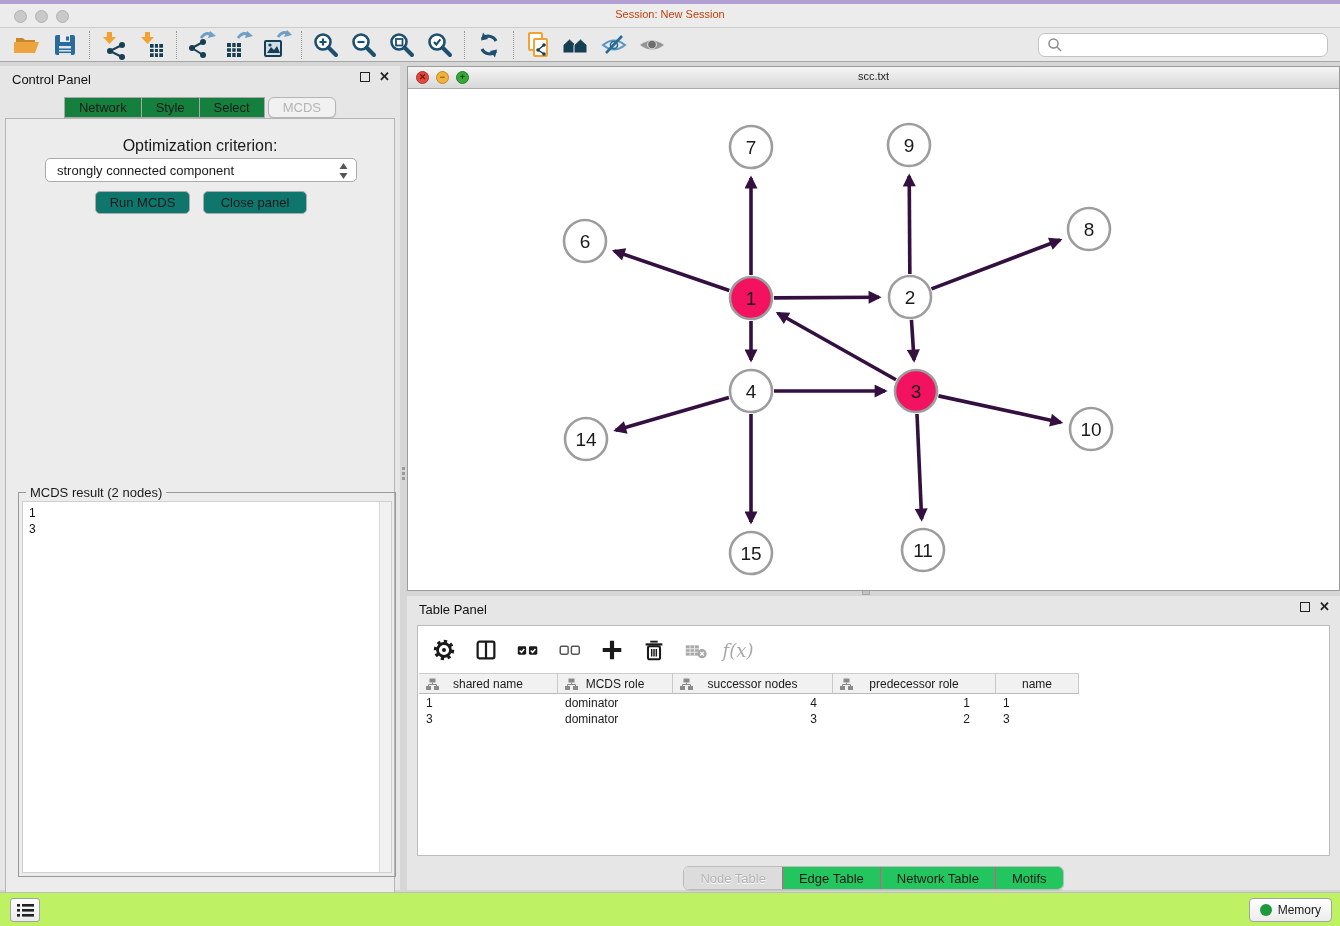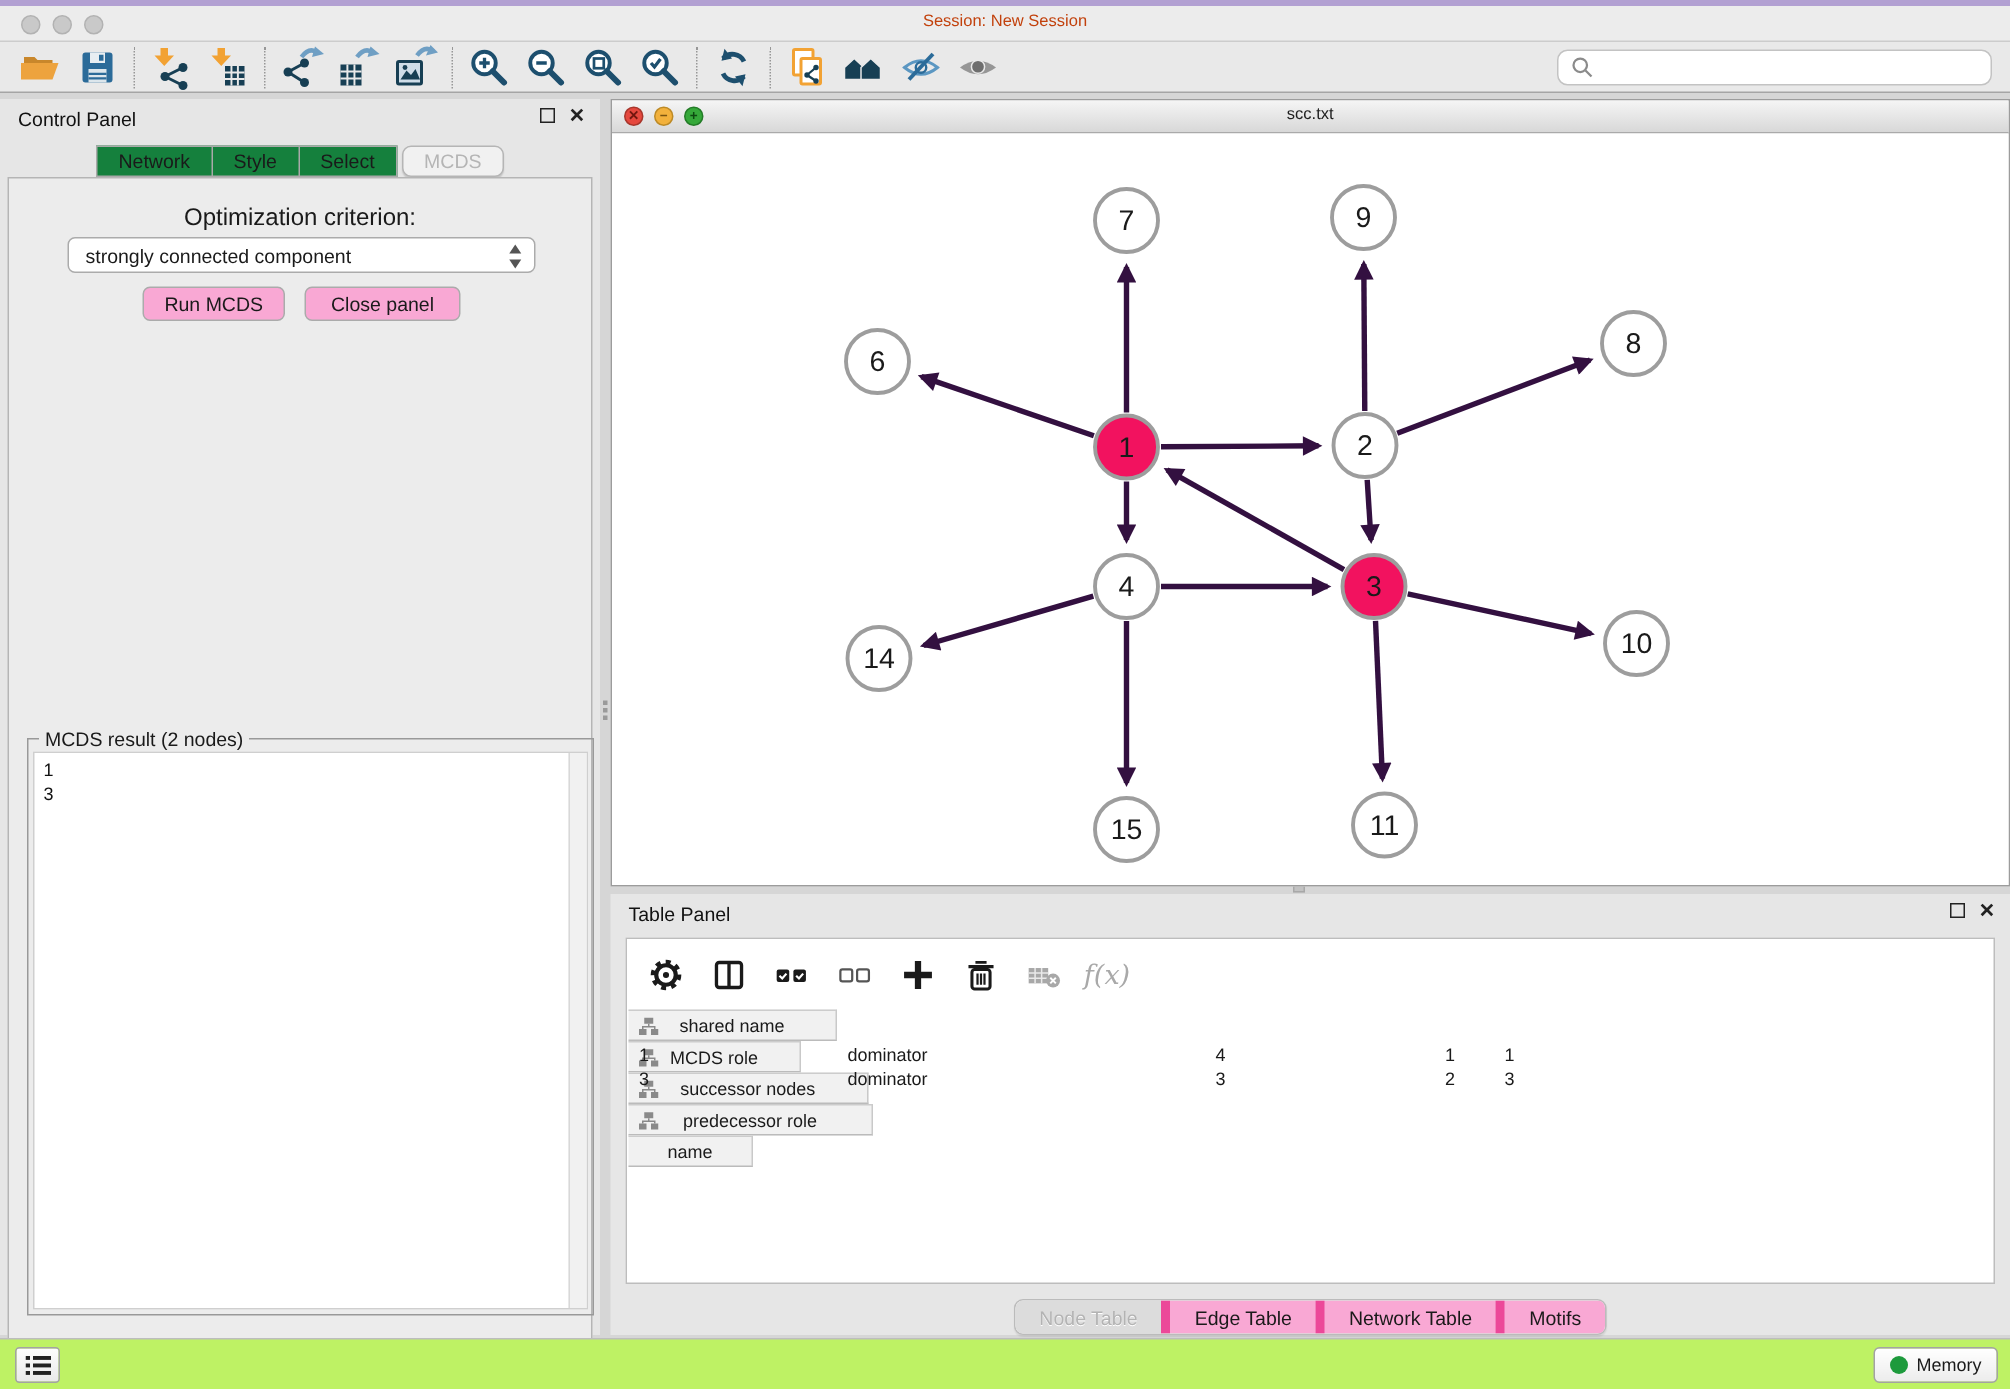--- a/index.html
+++ b/index.html
@@ -29,21 +29,21 @@
   .float-ico { width:10px; height:10px; border:1.6px solid #222; display:inline-block; }
   .close-ico { font-size:13px; font-weight:bold; color:#222; line-height:10px; }
   .cp-tabs { position:absolute; left:0; top:31px; width:100%; display:flex; justify-content:center; gap:0; }
   .cp-tab { height:21px; padding:0 14px; background:#15803d; border:1px solid #a9a9a9; border-left:none; font-size:13px; display:flex; align-items:center; }
   .cp-tab:first-child { border-left:1px solid #a9a9a9; }
   .cp-tab.sel { background:#f1f1f1; color:#b5b5b5; border:1px solid #b5b5b5; border-radius:6px; margin-left:3px; box-shadow:0 1px 1px rgba(0,0,0,.15); }
   .cp-body { position:absolute; left:5px; top:52px; width:390px; height:831px; background:#ececec; border:1px solid #b5b5b5; }
   .opt-label { position:absolute; left:0; width:100%; top:18px; text-align:center; font-size:16px; }
   .combo { position:absolute; left:39px; top:39px; width:312px; height:24px; background:#ffffff; border:1px solid #ababab; border-radius:5px; display:flex; align-items:center; padding-left:11px; font-size:13px; }
   .combo .chev { position:absolute; right:7px; top:3px; }
-  .btn { position:absolute; height:23px; background:#f9a8d4; border:1px solid #ababab; border-radius:5px; font-size:13px; display:flex; align-items:center; justify-content:center; }
+  .btn { position:absolute; height:23px; background:#0f766e; border:1px solid #ababab; border-radius:5px; font-size:13px; display:flex; align-items:center; justify-content:center; }
   .groupbox { position:absolute; left:12px; top:373px; width:378px; height:385px; border:1px solid #999999; }
   .groupbox .legend { position:absolute; left:7px; top:-8px; background:#ececec; padding:0 4px; font-size:13px; }
   .groupbox .inner { position:absolute; left:3px; top:8px; right:3px; bottom:3px; background:#ffffff; border:1px solid #cfcfcf; }
   .result-lines { position:absolute; left:6px; top:3px; font-size:12px; line-height:16px; color:#111; }
   .vscroll { position:absolute; right:0; top:0; bottom:0; width:12px; background:#f1f1f1; border-left:1px solid #d8d8d8; }
   
   .vsplit-handle { position:absolute; left:401px; top:466px; width:5px; height:14px; display:flex; flex-direction:column; gap:2px; align-items:center; justify-content:center; }
   .vsplit-handle i { width:3px; height:3px; background:#9a9a9a; display:block; }
   .hsplit-handle { position:absolute; left:862px; top:590px; width:8px; height:5px; background:#c2c2c2; border:1px solid #a8a8a8; }
   
@@ -55,32 +55,32 @@
   .mac-close { background:#e5483e; border:1px solid #a8362c; color:#71160f; }
   .mac-min { background:#f2b13c; border:1px solid #bd8a26; color:#7a5410; }
   .mac-max { background:#35a839; border:1px solid #237c27; color:#0d4a11; }
   .net-canvas { position:absolute; left:0; top:22px; width:931px; height:501px; background:#ffffff; }
   
   .table-panel { position:absolute; left:407px; top:596px; width:933px; height:294px; background:#e6e6e6; }
   .tp-inner { position:absolute; left:10px; top:29px; width:913px; height:231px; background:#ffffff; border:1px solid #bdbdbd; }
   .tp-toolbar { position:absolute; left:12px; top:7px; height:34px; display:flex; align-items:center; gap:14px; }
   .tp-ico { width:28px; height:28px; display:flex; align-items:center; justify-content:center; }
   .fx { font-family:"DejaVu Serif", serif; font-style:italic; font-size:18px; color:#a9a9a9; }
-  .thead { position:absolute; left:1px; top:47px; display:flex;flex-direction:column; }
+  .thead { position:absolute; left:1px; top:47px; display:flex; }
   .th { position:relative; height:21px; background:#f1f1f1; border-top:1px solid #cccccc; border-bottom:1px solid #bbbbbb; border-right:1px solid #c9c9c9; font-size:12px; display:flex; align-items:center; justify-content:center; }
   .th .tree-ico { position:absolute; left:7px; top:4px; }
   .trows { position:absolute; left:1px; top:69px; right:1px; }
   .trow { display:flex; height:16px; }
   .td { font-size:12px; line-height:16px; padding-left:7px; white-space:nowrap; overflow:hidden; }
   .td.ra { text-align:right; padding-left:0; }
   .col0{width:139px}.col1{width:115px}.col2{width:160px}.col3{width:163px}.col4{width:83px}
   .td.col2{padding-right:16px}.td.col3{padding-right:26px}
   .tp-tabs { position:absolute; left:0; right:0; top:270px; display:flex; justify-content:center; }
   .tp-tabgroup { display:flex; border:1px solid #bbbbbb; border-radius:6px; overflow:hidden; background:#ffffff; box-shadow:0 1px 1px rgba(0,0,0,.08); }
-  .tp-tab { height:22px; padding:0 16px; display:flex; align-items:center; font-size:13px; background:#f9a8d4; border-left:6px solid #ec4899; }
+  .tp-tab { height:22px; padding:0 16px; display:flex; align-items:center; font-size:13px; background:#22c55e; border-left:1px solid #ec4899; }
   .tp-tab:first-child { border-left:none; }
   .tp-tab.sel { background:#dcdcdc; color:#b3b3b3; text-shadow:0 1px 0 #fff; }
   
   .statusbar { position:absolute; left:0; top:892px; width:1340px; height:34px; background:#bef264; border-top:1px solid #bdbdbd; }
   .list-btn { position:absolute; left:10px; top:5px; width:30px; height:24px; background:linear-gradient(#fdfdfd,#e9e9e9); border:1px solid #a3a3a3; border-radius:3px; display:flex; align-items:center; justify-content:center; }
   .mem-btn { position:absolute; right:8px; top:5px; height:24px; padding:0 10px; background:linear-gradient(#ffffff,#ececec); border:1px solid #a3a3a3; border-radius:4px; display:flex; align-items:center; gap:6px; font-size:12px; }
   .mem-dot { width:12px; height:12px; border-radius:50%; background:#1d9a3c; }
   svg { display:block; }
 </style>
 </head>

